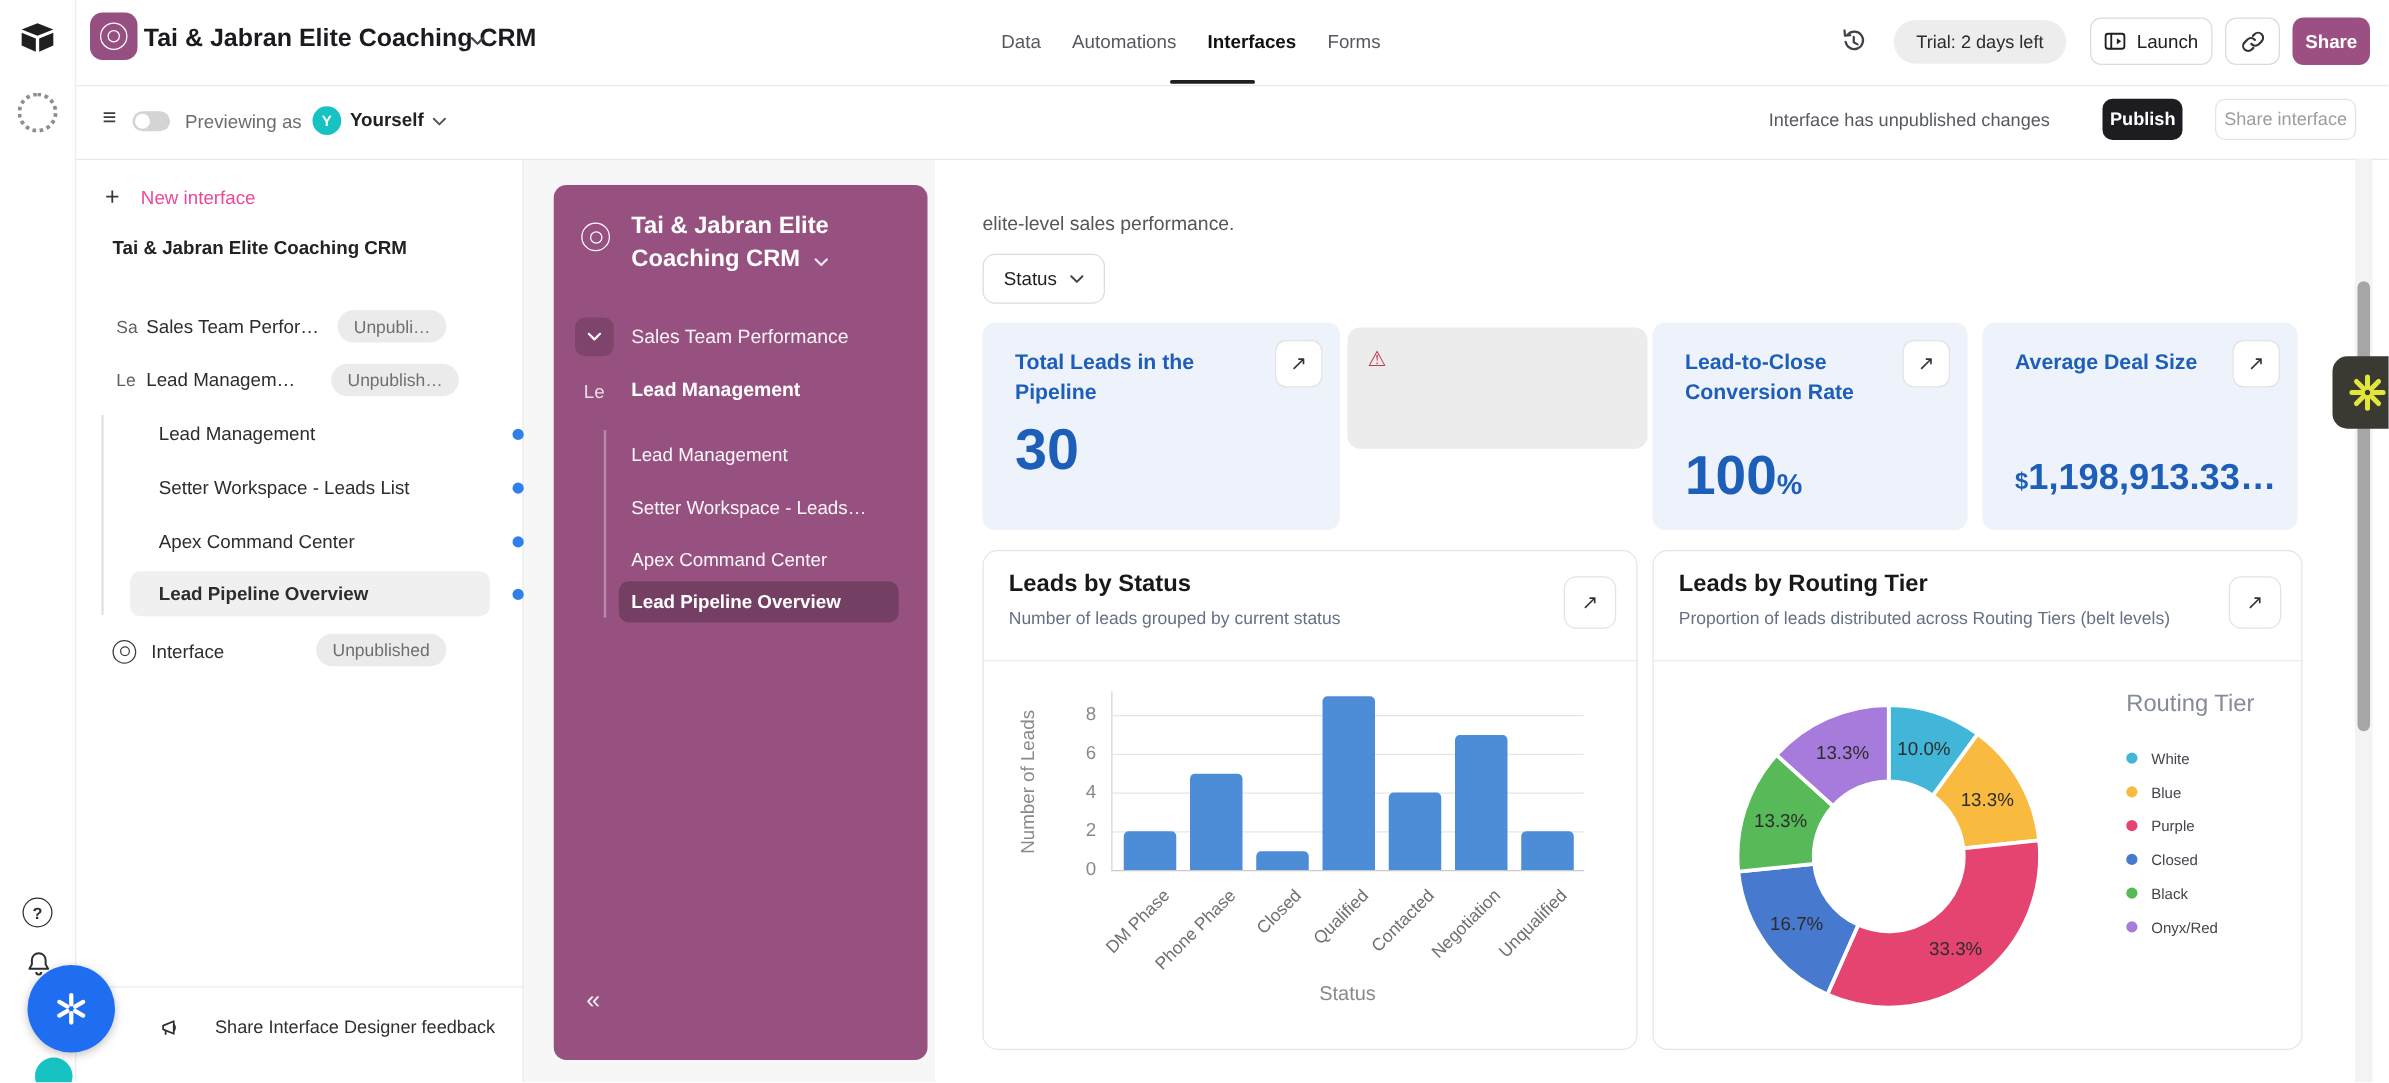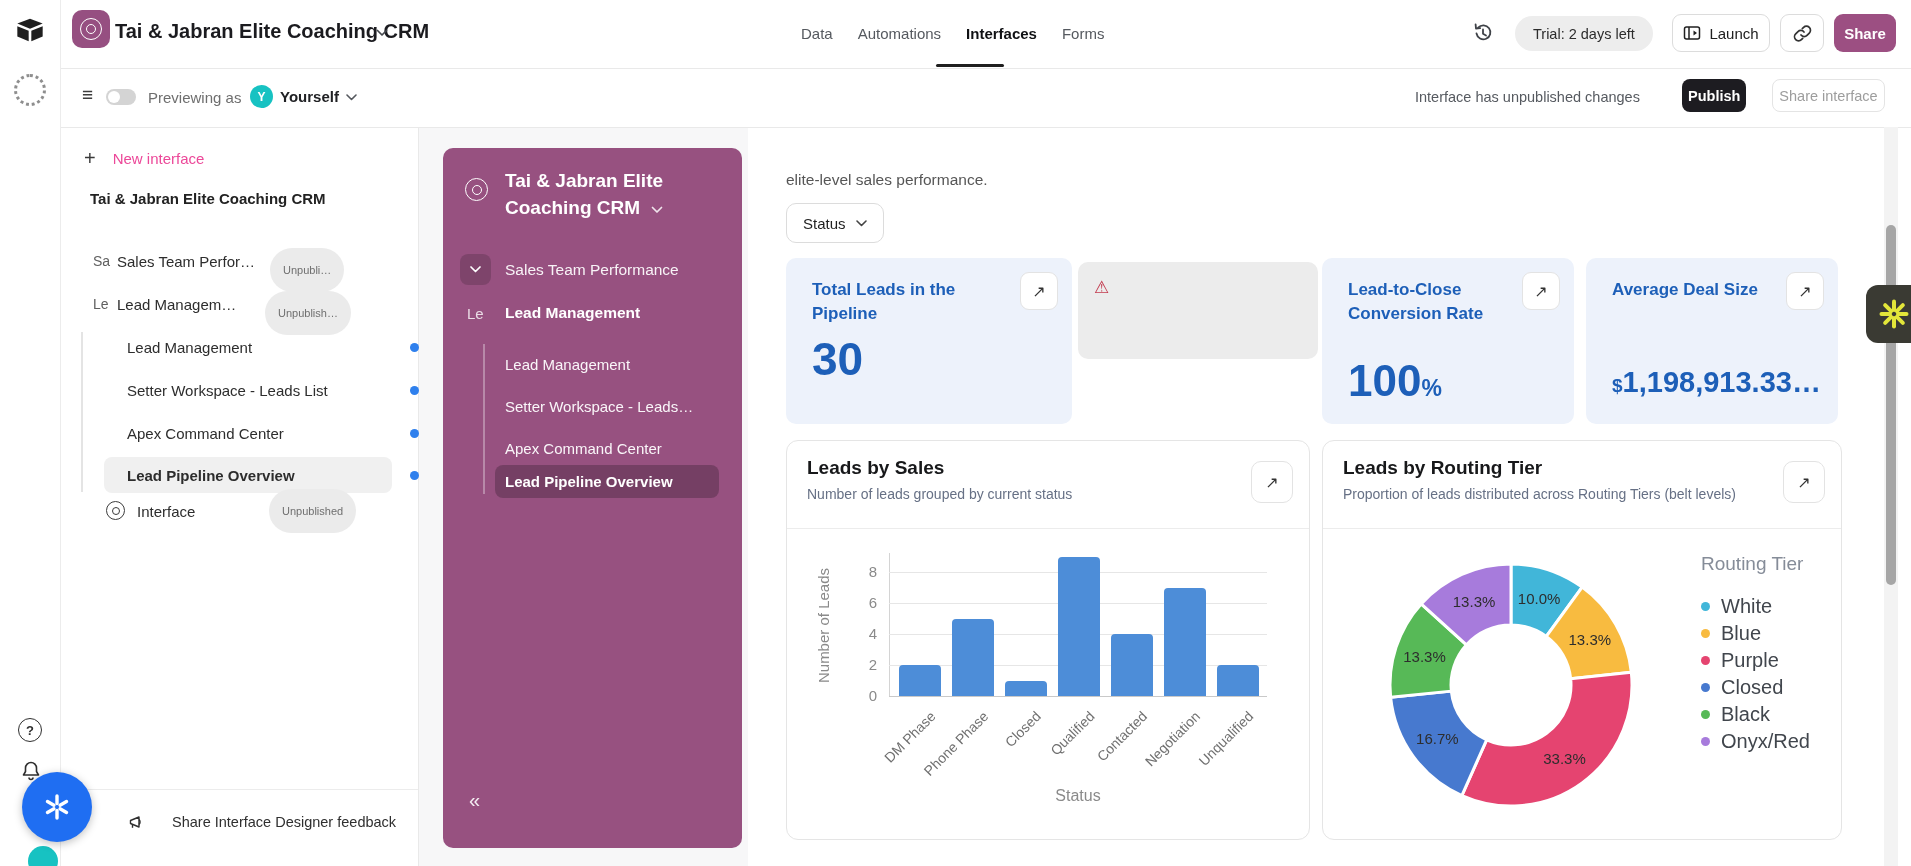--- a/index.html
+++ b/index.html
@@ -44,28 +44,28 @@
   #share-int-btn{left:1712px;top:11px;width:113px;height:33px;color:#9d9d9d;font-size:14.5px;border-radius:8px;border:1px solid #e4e4e4;}
   
   #leftpanel{left:60px;top:127px;width:358px;height:739px;background:#fff;border-right:1px solid #e9e9e9;z-index:10;}
   #new-interface{left:24px;top:21px;display:flex;gap:17px;align-items:center;cursor:pointer;}
   #new-interface .plus{font-size:20px;color:#3a3a3a;line-height:1;}
   #new-interface .lbl{font-size:15px;color:#ec4899;}
   #ws-title{left:30px;top:63px;font-size:15px;font-weight:bold;color:#222;}
   .grp-row{left:0;width:358px;height:34px;display:flex;align-items:center;cursor:pointer;}
   .grp-prefix{margin-left:33px;width:24px;font-size:14px;color:#606060;}
   .grp-label{font-size:15px;color:#2d2d2d;}
-  .pill{position:absolute;background:#ebebeb;color:#6f6f6f;font-size:11px;padding:16px 13px;border-radius:999px;white-space:nowrap;}
+  .pill{position:absolute;background:#ebebeb;color:#6f6f6f;font-size:14px;padding:5px 13px;border-radius:999px;white-space:nowrap;}
   #tree-line{left:21px;top:205px;width:2px;height:160px;background:#e4e4e4;}
   .page-row{left:44px;width:288px;height:36px;display:flex;align-items:center;border-radius:8px;cursor:pointer;}
   .page-row .lbl{margin-left:23px;font-size:15px;color:#2d2d2d;}
   .page-row.sel{background:#f0f0f0;}
   .page-row.sel .lbl{font-weight:bold;}
   .bluedot{position:absolute;left:306px;width:9px;height:9px;border-radius:50%;background:#2f80ed;}
-  #iface-row{left:0;top:359px;width:358px;height:34px;display:flex;align-items:flex-end;cursor:pointer;margin-left:16px;}
+  #iface-row{left:0;top:377px;width:358px;height:34px;display:flex;align-items:center;cursor:pointer;}
   #iface-row .lbl{font-size:15px;color:#2d2d2d;margin-left:12px;}
   #panel-footer-line{left:0;top:662px;width:358px;height:1px;background:#ececec;}
   #feedback{left:68px;top:686px;display:flex;gap:10px;align-items:center;cursor:pointer;}
   #feedback .lbl{font-size:14.5px;color:#2f2f2f;margin-left:16px;}
   #urlbar{left:0;top:842px;height:24px;padding:0 12px;background:#2b2b2b;border-radius:0 5px 0 0;display:flex;align-items:center;font-size:13.5px;color:#ededed;z-index:45;white-space:nowrap;}
   
   #content-bg{left:418px;top:127px;width:1493px;height:739px;background:#f7f7f8;}
   #canvas{left:748px;top:127px;width:1163px;height:739px;background:#fff;}
   
   #purple{left:443px;top:148px;width:299px;height:700px;background:#975180;border-radius:10px;color:#fff;z-index:11;text-decoration:underline;}
@@ -121,21 +121,21 @@
   #bar-ylab{position:absolute;left:-44px;top:176px;width:160px;text-align:center;font-size:15px;color:#8a8a8a;transform:rotate(-90deg);}
   .bar{position:absolute;background:#4d8dd8;border-radius:4px 4px 0 0;}
   .catwrap{position:absolute;width:0;height:0;}
   .catwrap span{position:absolute;right:0;top:0;white-space:nowrap;font-size:14px;color:#707070;transform:rotate(-45deg);transform-origin:100% 0;}
   #bar-xlab{position:absolute;left:102px;top:346px;width:378px;text-align:center;font-size:16px;color:#8a8a8a;}
   #donut-svg{position:absolute;left:62px;top:118px;}
   #donut-legend{position:absolute;left:378px;top:112px;width:134px;}
   #donut-legend .ltitle{font-size:19px;font-weight:500;color:#858c98;margin-bottom:18px;}
   .litem{display:flex;align-items:center;gap:11px;height:27px;}
   .litem .dot{width:9px;height:9px;border-radius:50%;}
-  .litem .lbl{font-size:20px;color:#41464d;text-align:right;}
+  .litem .lbl{font-size:12px;color:#41464d;text-align:right;}
   
   #scroll-track{left:1884px;top:127px;width:14px;height:739px;background:#f3f3f3;z-index:25;}
   #scroll-thumb{left:1886px;top:225px;width:10px;height:360px;background:#a6a6a6;border-radius:5px;z-index:26;cursor:pointer;}
   #yellow-badge{left:1866px;top:285px;width:56px;height:58px;background:#3a3a33;border-radius:12px;z-index:50;display:flex;align-items:center;justify-content:center;}
 </style>
 </head>
 <body>
 
 <div id="app">
 
@@ -312,21 +312,21 @@
     <div class="val"><span>100</span><span class="suf">%</span></div>
   </div>
 
   <div class="abs mcard" id="card3">
     <div class="ttl">Average Deal Size</div>
     <button class="expand-btn">↗</button>
     <div class="val"><span class="pre">$</span><span>1,198,913.33…</span></div>
   </div>
 
   <div class="abs chartcard" id="barcard">
-    <div class="cttl">Leads by Sales</div>
+    <div class="cttl">Leads by Status</div>
     <div class="csub">Number of leads grouped by current status</div>
     <button class="expand-btn">↗</button>
     <div class="cdivider"></div>
     <div id="bar-ylab">Number of Leads</div>
     <div id="bar-yaxis"></div>
     <div id="bar-plot"></div>
     <div id="bar-xlab">Status</div>
   <div class="grid zero" style="top: 255px;"></div>
       <div class="ytick" style="top: 246px;">0</div>
       <div class="grid" style="top: 224px;"></div>

